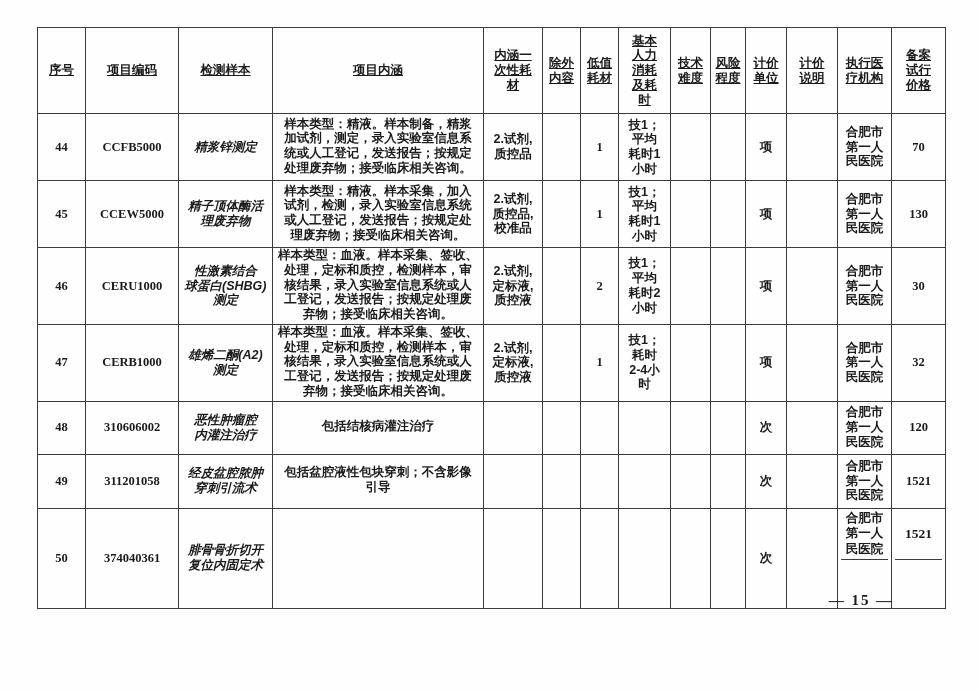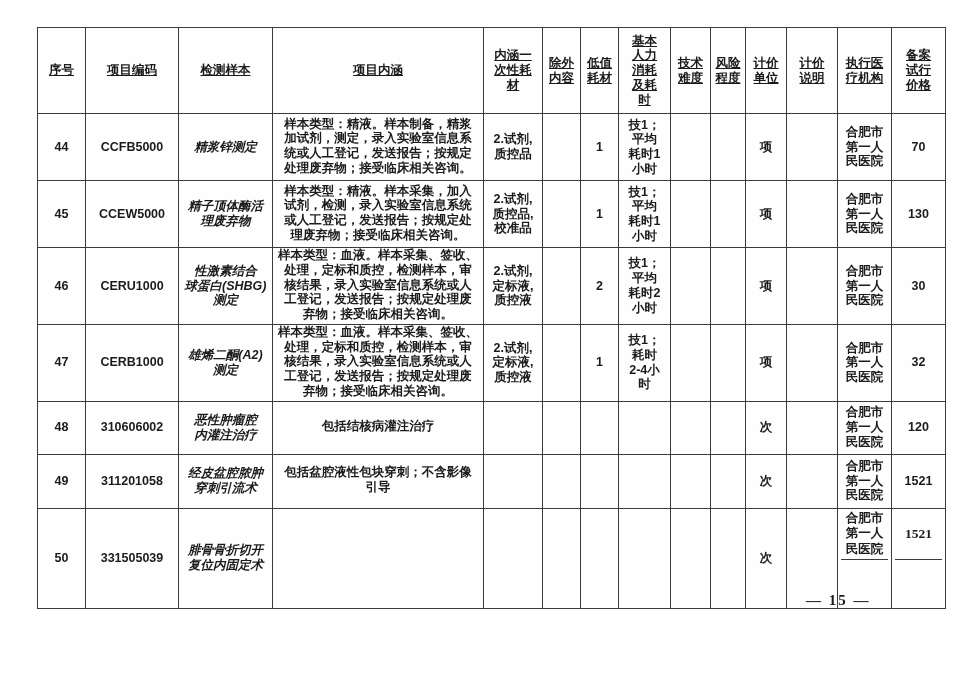--- a/index.html
+++ b/index.html
@@ -43,21 +43,21 @@
   .pre { white-space: pre-line; }
   td.cell-content {
     text-align: left;
     padding: 2px 4px;
     font-size: 12.5px;
     line-height: 1.14;
     white-space: pre-line;
     font-family: Liberation Mono, monospace;
   }
   td.cell-code, td.cell-seq, td.cell-price, td.cell-low {
-    font-family: Liberation Sans, sans-serif;
+    font-family: Liberation Serif, serif;
     font-size: 13.5px;
   }
   td.cell-name { font-size: 13px; line-height: 1.3; white-space: pre-line; font-style: italic; }
   td.cell-inst { font-size: 12.5px; line-height: 1.25; white-space: pre-line; }
   td.cell-labor { font-size: 12.5px; line-height: 1.2; white-space: pre-line; }
   tr.r-header { height: 86px; }
   tr.r0 { height: 67px; }
   tr.r1 { height: 67px; }
   tr.r2 { height: 68px; }
   tr.r3 { height: 70px; }
@@ -82,20 +82,21 @@
   .page-number {
     position: absolute;
     left: 806px;
     top: 592px;
     width: 110px;
     font-family: "Liberation Serif", serif;
     font-size: 15px;
     font-weight: bold;
     color: #1b1b1b;
     letter-spacing: 2px;
+    text-align: center;
   }
 </style>
 </head>
 <body>
 
 <div class="page">
   <table class="tariff">
     <colgroup>
       <col style="width:48px">
         <col style="width:93px">
@@ -289,21 +290,21 @@
         <td></td>
         <td>次</td>
         <td></td>
         <td class="cell-inst">合肥市
 第一人
 民医院</td>
         <td class="cell-price">1521</td>
       </tr>
       <tr class="r6">
         <td class="cell-seq">50</td>
-        <td class="cell-code">331505039</td>
+        <td class="cell-code">374040361</td>
         <td class="cell-name">腓骨骨折切开
 复位内固定术</td>
         <td class="cell-content"></td>
         <td class="pre"></td>
         <td></td>
         <td class="cell-low"></td>
         <td class="cell-labor"></td>
         <td></td>
         <td></td>
         <td>次</td>

